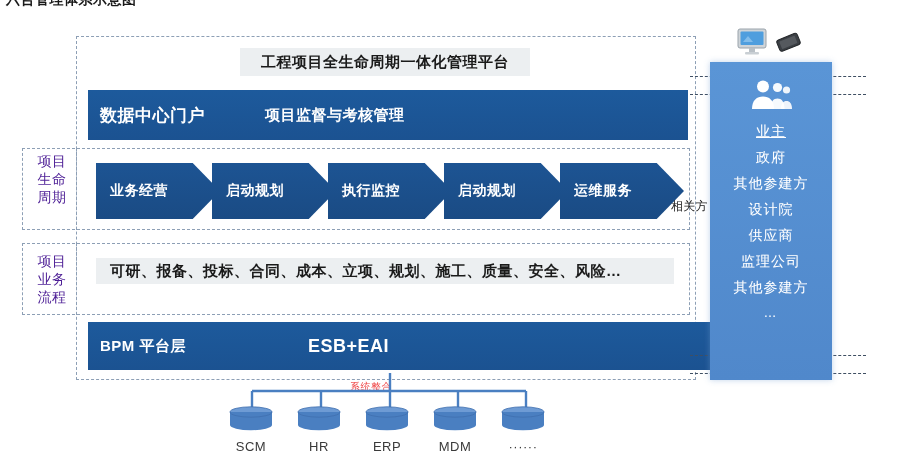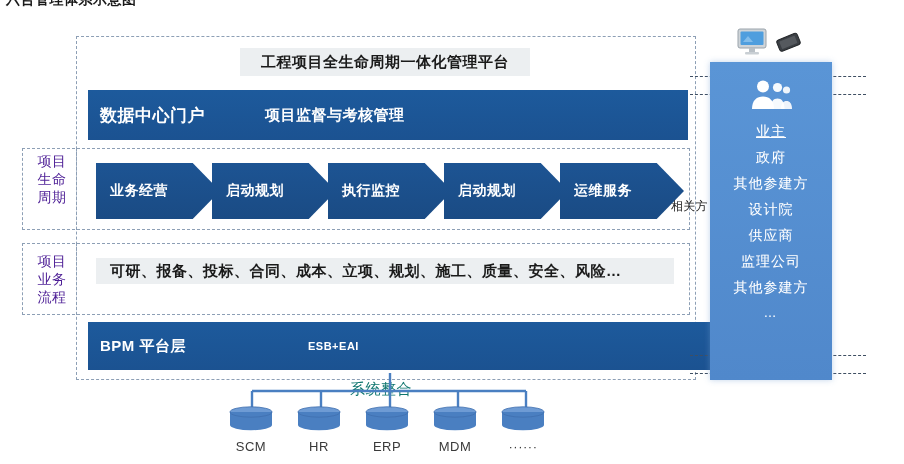--- a/index.html
+++ b/index.html
@@ -199,21 +199,21 @@
   .bpm-band .b-left {
     margin-left: 12px;
     font-size: 15px;
     font-weight: 700;
     color: #ffffff;
     letter-spacing: 0.5px;
     white-space: nowrap;
   }
   .bpm-band .b-right {
     margin-left: 122px;
-    font-size: 11px;
+    font-size: 18px;
     font-weight: 700;
     color: #ffffff;
     letter-spacing: 0.5px;
     white-space: nowrap;
   }
 
   
   .devices {
     position: absolute;
     left: 735px;
@@ -266,23 +266,23 @@
   .guide.g1 { left: 690px; top: 76px;  width: 176px; }
   .guide.g2 { left: 690px; top: 94px;  width: 176px; }
   .guide.g3 { left: 690px; top: 355px; width: 176px; }
   .guide.g4 { left: 690px; top: 373px; width: 176px; }
 
   
   .sys-label {
     position: absolute;
     left: 348px;
     top: 380px;
-    font-size: 15px;
+    font-size: 10px;
     font-weight: 400;
-    color: #0f766e;
+    color: #ef4444;
     letter-spacing: 0.5px;
     white-space: nowrap;
     background: #ffffff;
     padding: 0 2px;
   }
   .connectors { position: absolute; left: 200px; top: 373px; }
   .db-row {
     position: absolute;
     left: 215px;
     top: 406px;

